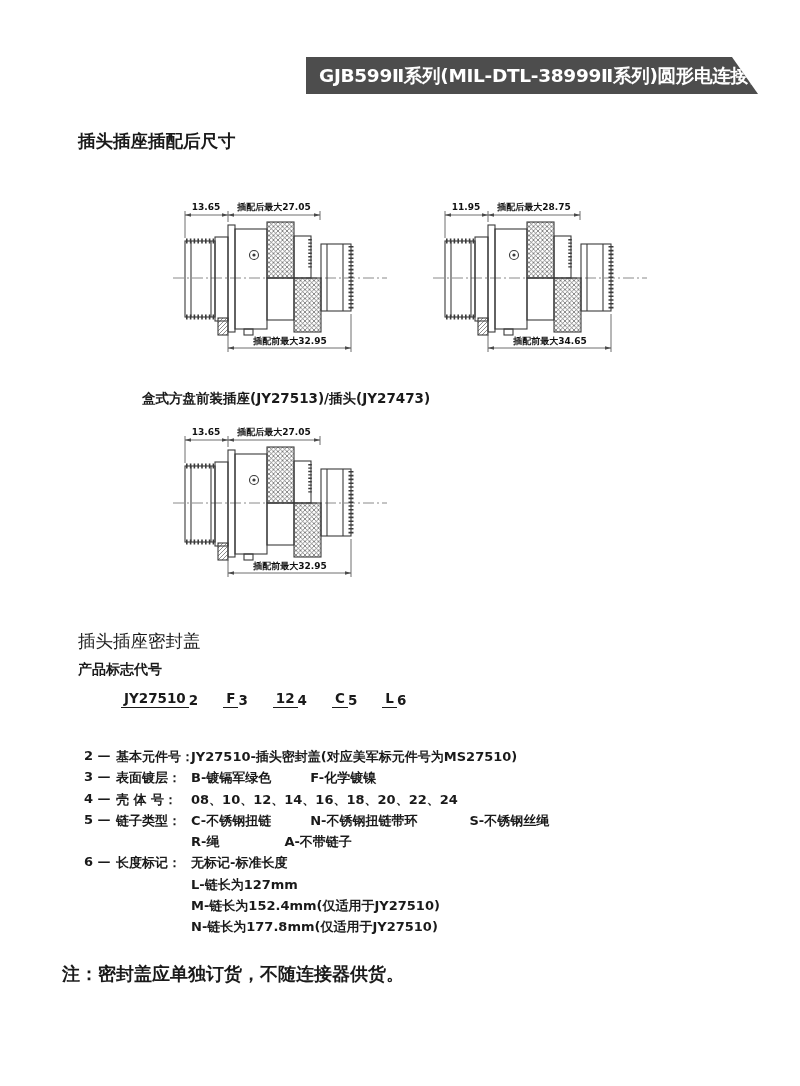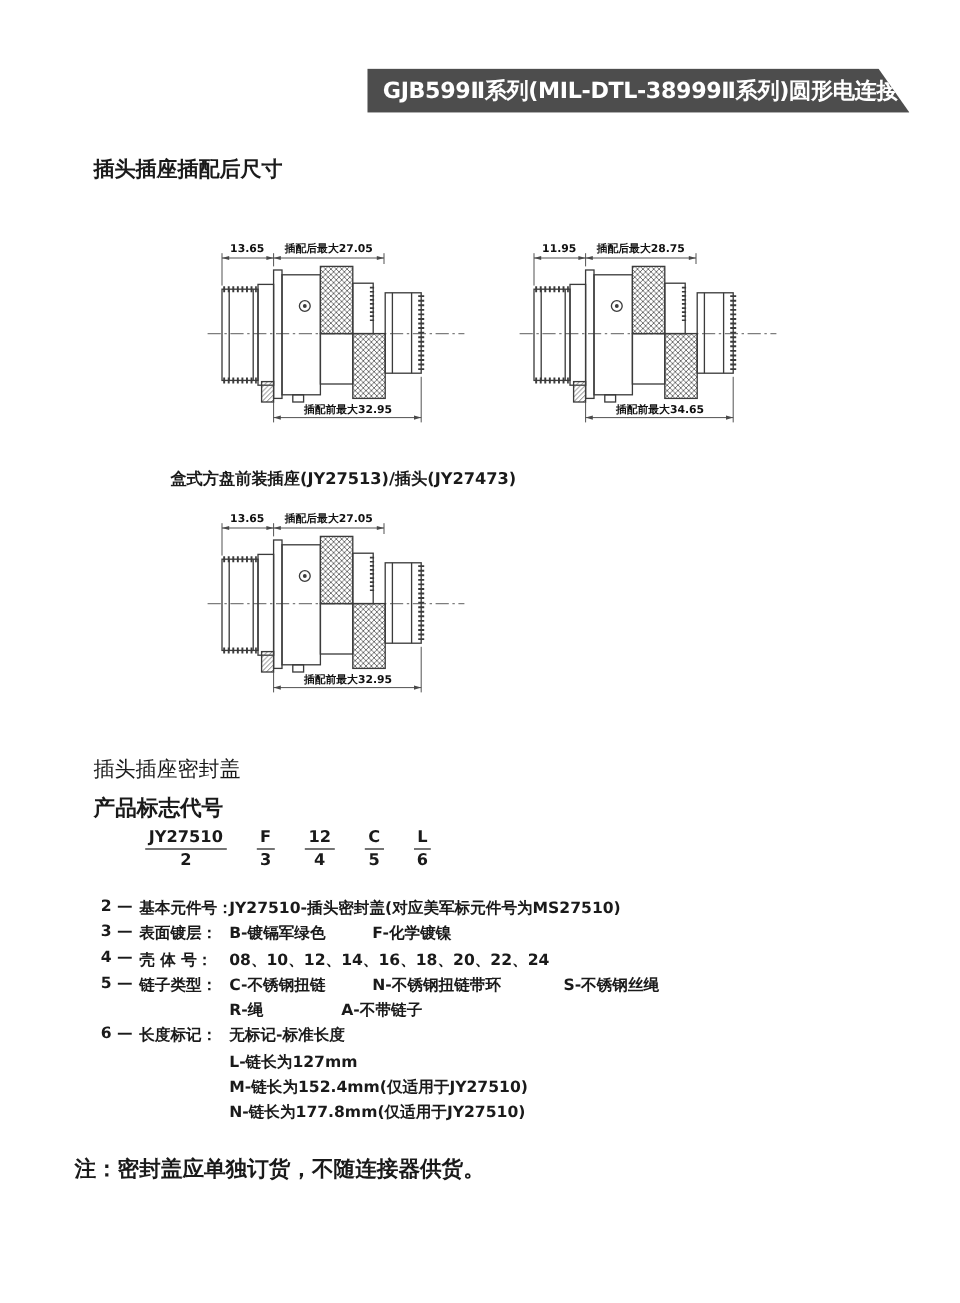--- a/index.html
+++ b/index.html
@@ -10,21 +10,21 @@
 
   
   .banner{position:absolute;left:306px;top:57px;width:452px;height:37px;background:#4d4d4d;
           clip-path:polygon(0 0,calc(100% - 26px) 0,100% 100%,0 100%);
           display:flex;align-items:center;padding-left:13px}
   .banner span{color:#fff;font-size:18.5px;font-weight:bold;letter-spacing:-0.3px;white-space:nowrap}
 
   
   .sec1{position:absolute;left:78px;top:129px;font-size:17.5px;font-weight:bold}
   .sec2{position:absolute;left:78px;top:629px;font-size:17.5px;font-weight:normal}
-  .sec3{position:absolute;left:78px;top:661px;font-size:18px;font-weight:bold}
+  .sec3{position:absolute;left:78px;top:661px;font-size:14px;font-weight:bold}
   .cap{position:absolute;font-size:13.5px;font-weight:bold;white-space:nowrap}
   .cap1{left:122px;top:167px}
   .cap2{left:408px;top:167px}
   .cap3{left:142px;top:390px}
 
   
   svg.drawing{position:absolute;width:220px;height:170px;overflow:visible}
   .d1{left:170px;top:195px}
   .d2{left:430px;top:195px}
   .d3{left:170px;top:420px}
@@ -35,21 +35,21 @@
   .knurl{fill:url(#xh)}
   .hatchfill{fill:url(#dh)}
   .dot{fill:#3b3b3b;stroke:none}
   .dim line{stroke:#4a4a4a;stroke-width:.8}
   .dim polygon{fill:#4a4a4a;stroke:none}
   text.dimlabel{font-size:9px;font-weight:600;fill:#111;text-anchor:middle;
                 font-family:"DejaVu Sans","Liberation Sans",sans-serif}
 
   
   .code{position:absolute;left:121px;top:691px;display:flex;align-items:flex-start}
-  .code-col{display:flex;flex-direction:column;align-items:center;margin-right:25px}
+  .code-col{display:flex;flex-direction:row;margin-right:25px}
   .code-value{font-size:13.5px;font-weight:bold;line-height:15px;
               border-bottom:1.5px solid #1a1a1a;padding:0 3px 1px}
   .code-num{font-size:13.5px;font-weight:bold;line-height:16px;margin-top:1px}
 
   
   .spec{position:absolute;left:84px;top:748px}
   .spec-row{display:flex;height:21.3px;font-size:13px;font-weight:600;white-space:pre}
   .spec-num{width:32px;flex:none}
   .spec-label{width:75px;flex:none}
   .spec-text{flex:none}

